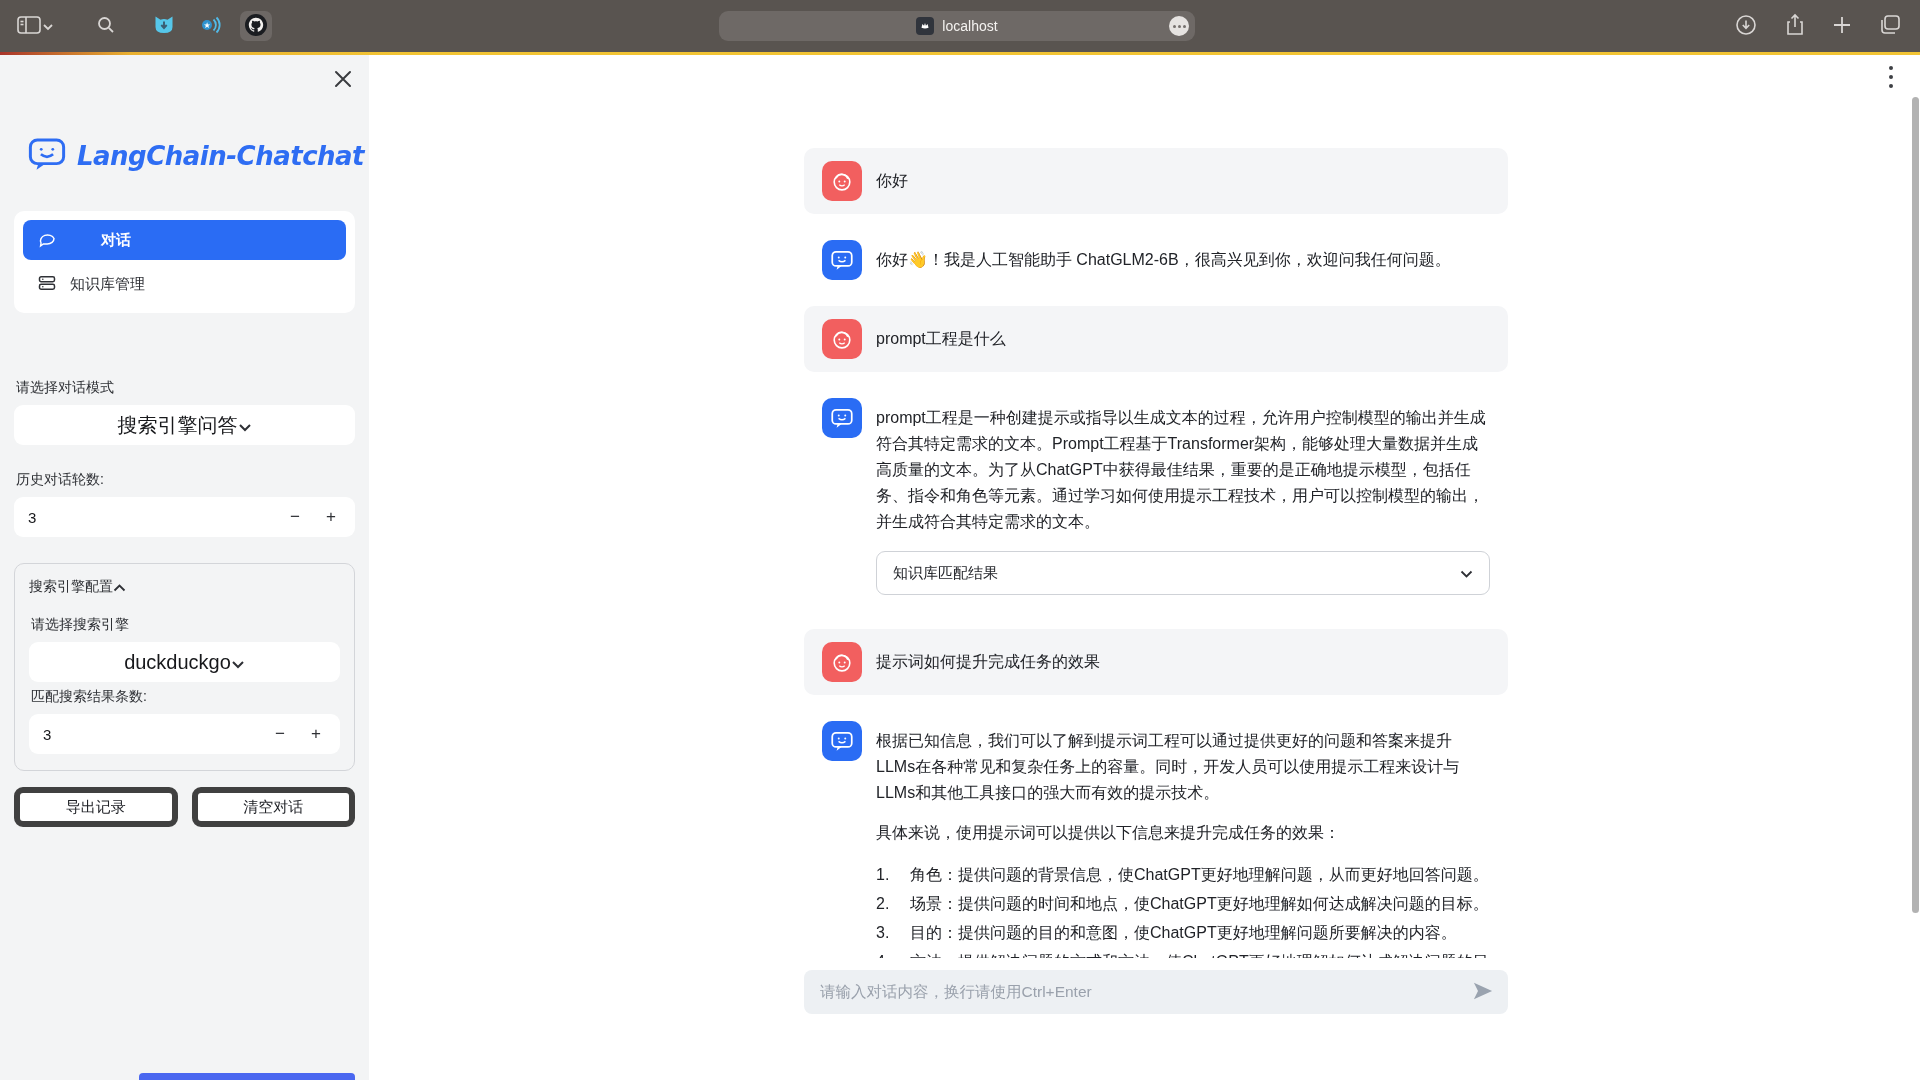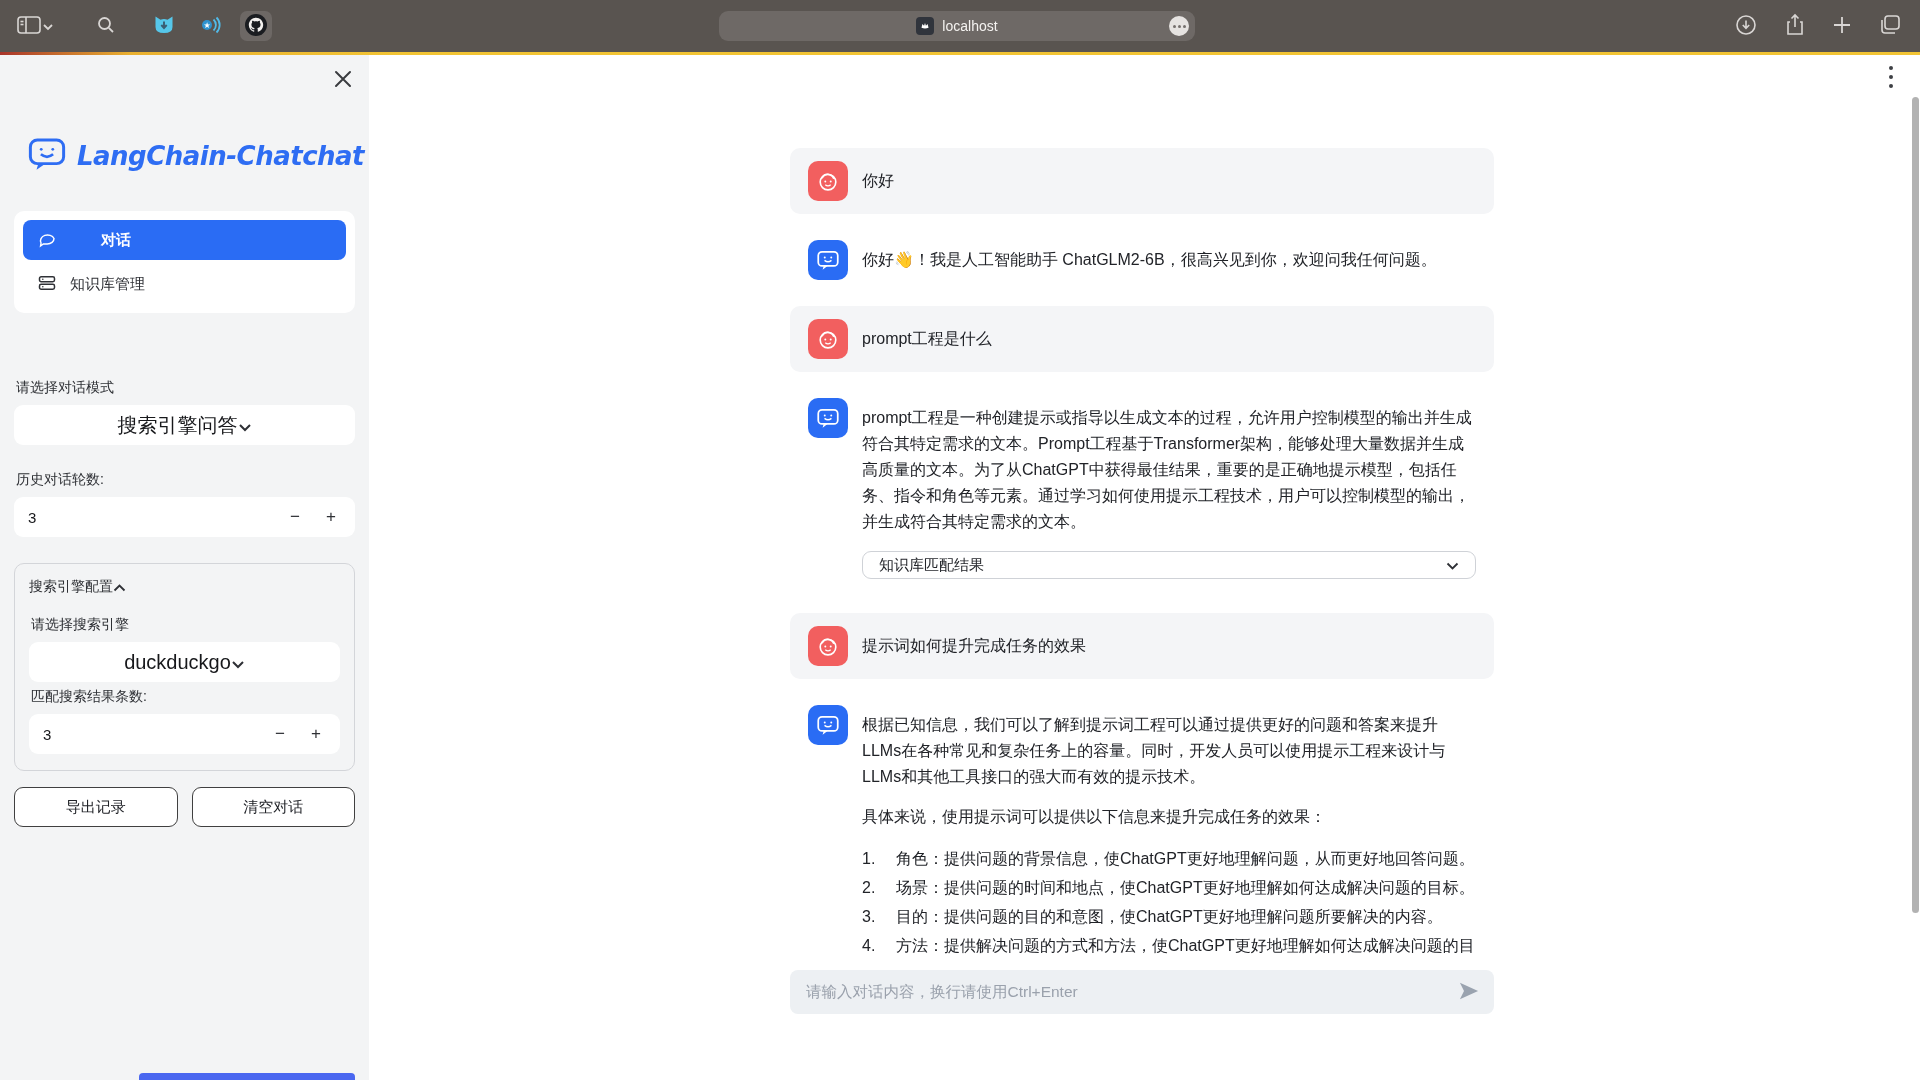--- a/index.html
+++ b/index.html
@@ -43,26 +43,26 @@
                justify-content:center; padding:0 14px; font-size:20px; color:#17181b; cursor:pointer; }
   .numinput { height:40px; background:#fff; border-radius:9px; display:flex; align-items:center;
               padding:0 6px 0 14px; font-size:15px; color:#17181b; }
   .num-val { flex:1; }
   .step-btn { width:36px; height:40px; background:none; border:none; font-size:17px; color:#2e3035; cursor:pointer; }
   .expander { margin-top:26px; border:1px solid #d3d5d9; border-radius:10px; padding:0 14px 16px; }
   .exp-header { height:46px; display:flex; align-items:center; justify-content:flex-start;
                 font-size:14px; color:#2e3035; cursor:pointer; }
   .expander .field-label { margin-top:6px; }
   .side-buttons { display:flex; gap:14px; margin-top:16px; }
-  .side-btn { flex:1; height:40px; background:#fff; border:1px solid #404040; border-radius:9px;
+  .side-btn { flex:1; height:40px; background:#fff; border:6px solid #404040; border-radius:9px;
               font-size:15px; color:#202227; cursor:pointer; font-family:inherit; }
   .dock-bar { position:absolute; bottom:0; left:139px; width:216px; height:7px; background:#4a67f0; border-radius:4px 4px 0 0; }
 
   
-  .main { position:absolute; left:369px; top:0; right:0; height:100%; }
+  .main { position:absolute; left:383px; top:0; right:0; height:100%; }
   .kebab { position:absolute; top:8px; right:17px; width:24px; height:30px; background:none; border:none;
            display:flex; flex-direction:column; align-items:center; gap:5px; padding-top:3px; cursor:pointer; }
   .kebab i { width:4px; height:4px; border-radius:50%; background:#3e4045; }
   .scrollbar { position:absolute; top:42px; right:1px; width:7px; height:816px; background:#a5a5a5; border-radius:4px; opacity:.85; }
 
   .chat { position:absolute; left:421px; width:704px; top:0; height:100%; }
   .messages { position:absolute; top:93px; left:0; right:0; height:810px; overflow:hidden; }
   .msg { display:flex; gap:14px; padding:13px 18px; border-radius:10px; margin-bottom:26px;
          font-size:16px; line-height:26px; color:#212328; }
   .msg.user { background:#f4f5f7; align-items:center; padding-top:13px; padding-bottom:13px; }
@@ -72,21 +72,21 @@
   .avatar.user-a { background:#f25f5f; }
   .avatar.bot-a { background:#2a6cf4; }
   .msg.user .avatar { align-self:center; }
   .msg-body { flex:1; }
   .msg.assistant .msg-body { padding-top:7px; }
   .para2 { margin-top:14px; }
   .num-list { margin-top:14px; counter-reset:li; }
   .num-list .li { display:flex; counter-increment:li; line-height:29px; }
   .num-list .li::before { content:counter(li) "."; width:22px; flex:none; }
   .num-list .li span { flex:1; padding-left:12px; }
-  .expander-box { margin-top:16px; border:1px solid #cfd2d7; border-radius:9px; height:28px;
+  .expander-box { margin-top:16px; border:1px solid #cfd2d7; border-radius:9px; height:44px;
                   display:flex; align-items:center; justify-content:space-between; padding:0 16px;
                   font-size:15px; color:#24262b; cursor:pointer; }
   .chat-input { position:absolute; top:915px; left:0; right:0; height:44px; background:#edf0f3; border-radius:8px;
                 display:flex; align-items:center; padding:0 14px 0 16px; }
   .chat-input input { flex:1; border:none; outline:none; background:transparent; font-size:15.5px; color:#212328;
                       font-family:inherit; }
   .chat-input input::placeholder { color:#9aa1ac; }
   .send-btn { background:none; border:none; cursor:pointer; display:flex; align-items:center; }
 </style>
 </head>

